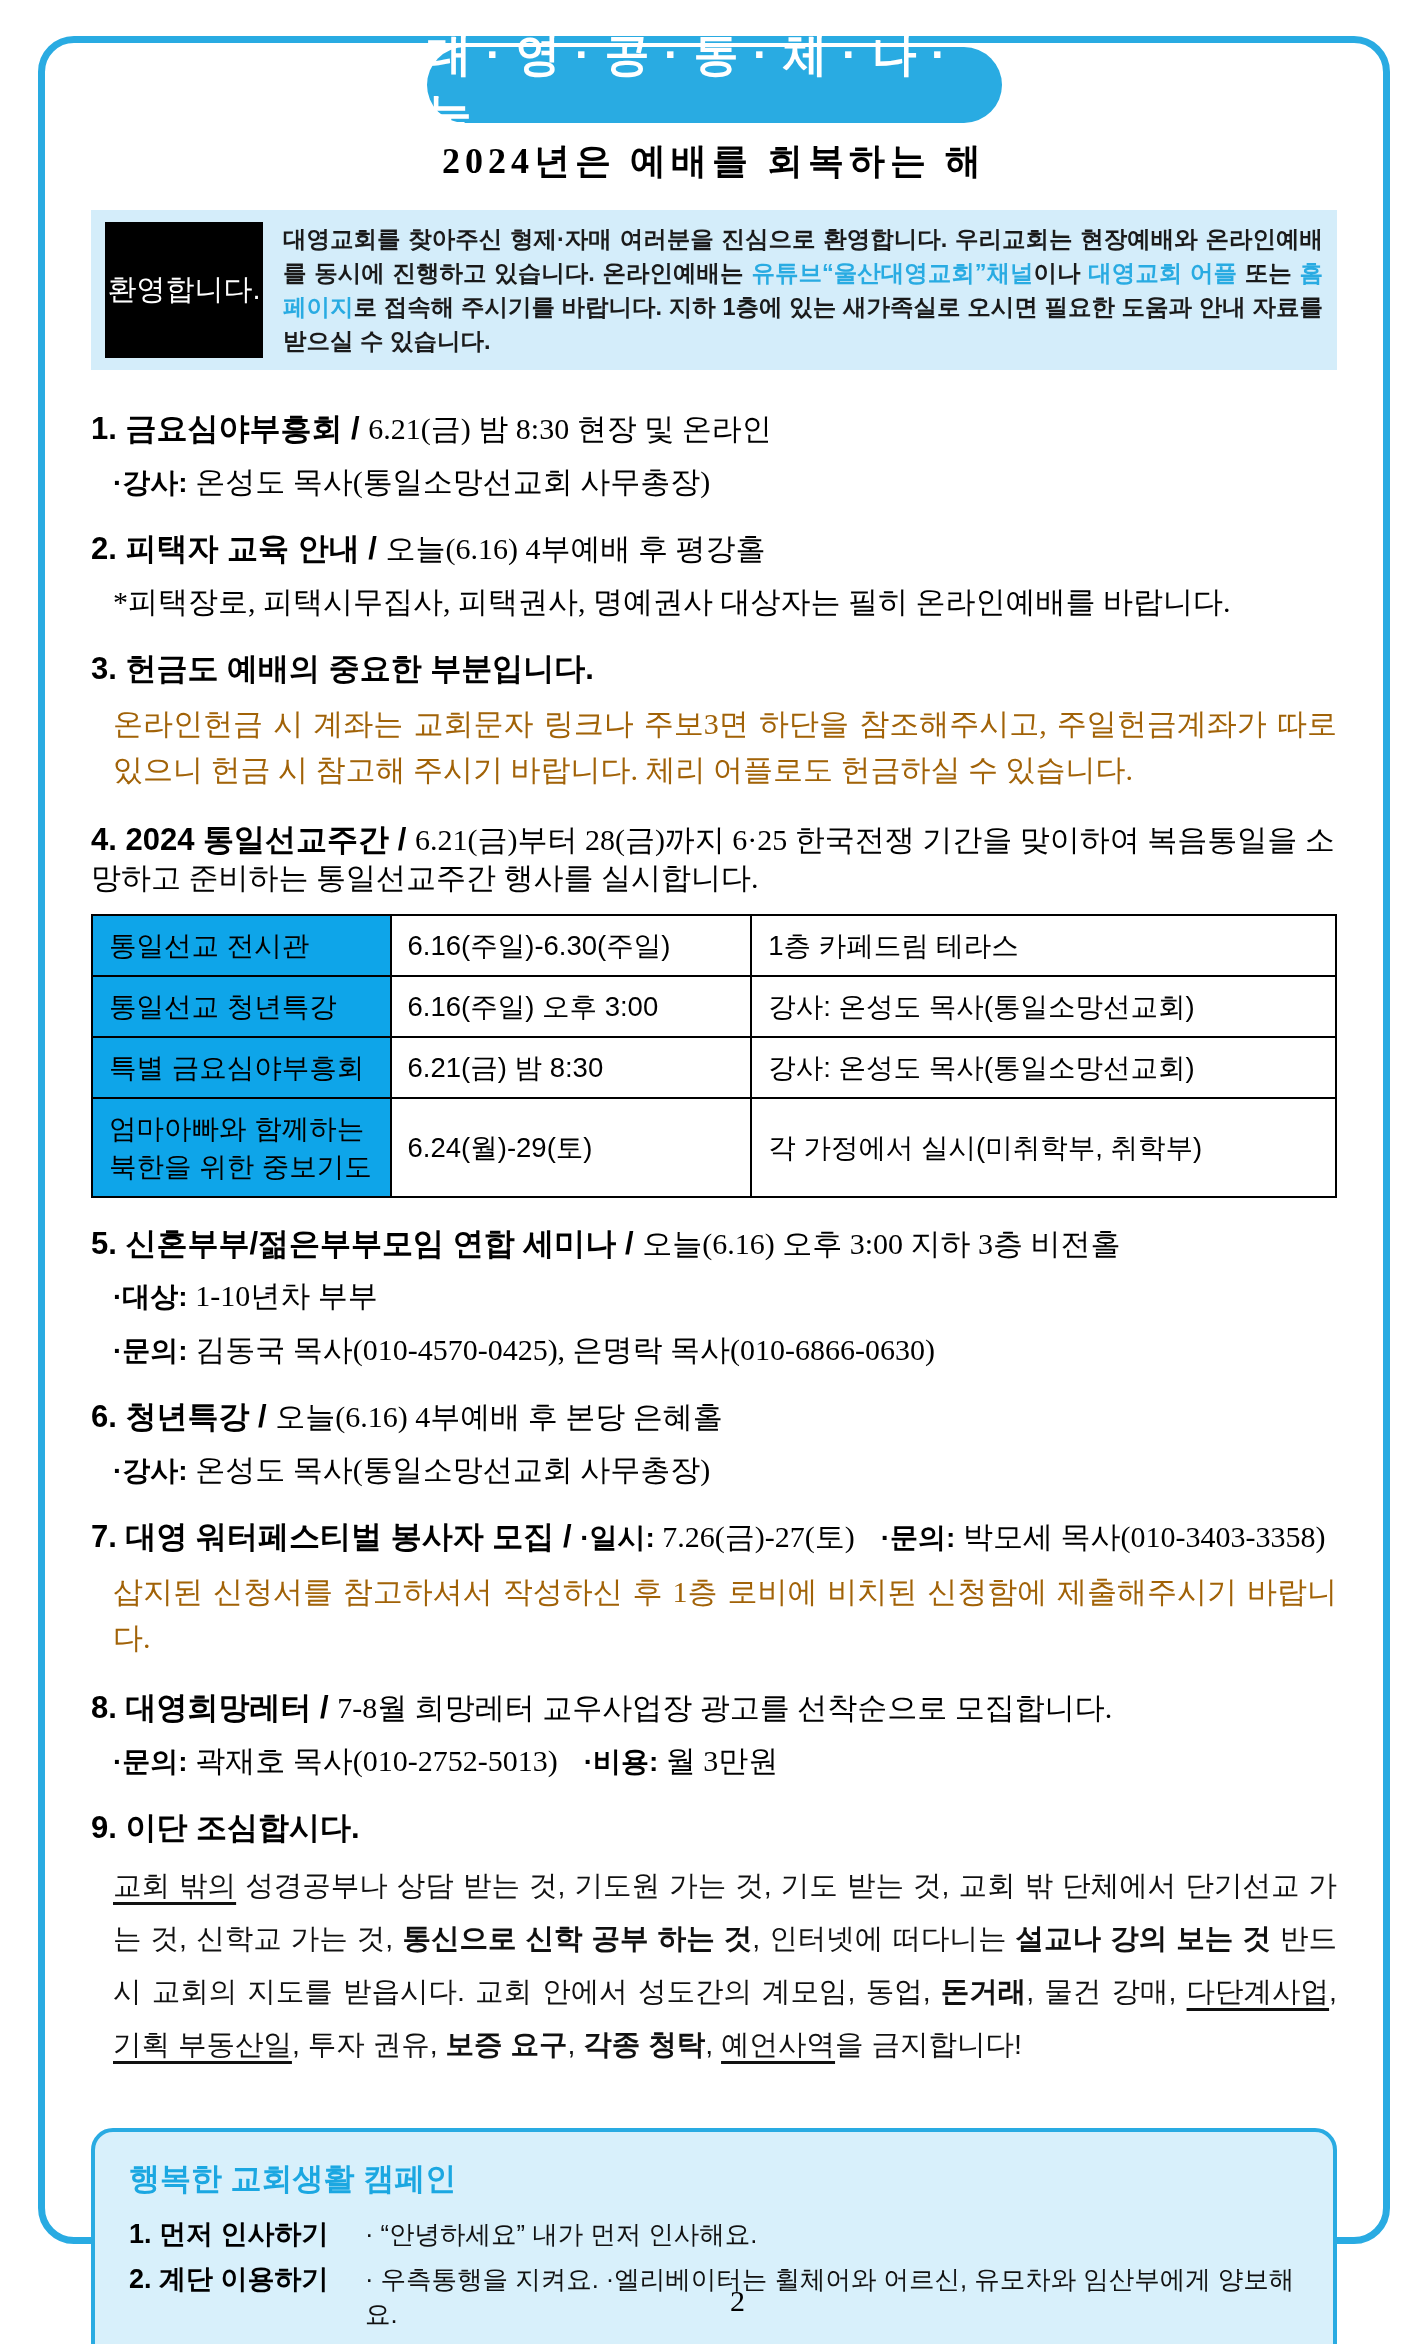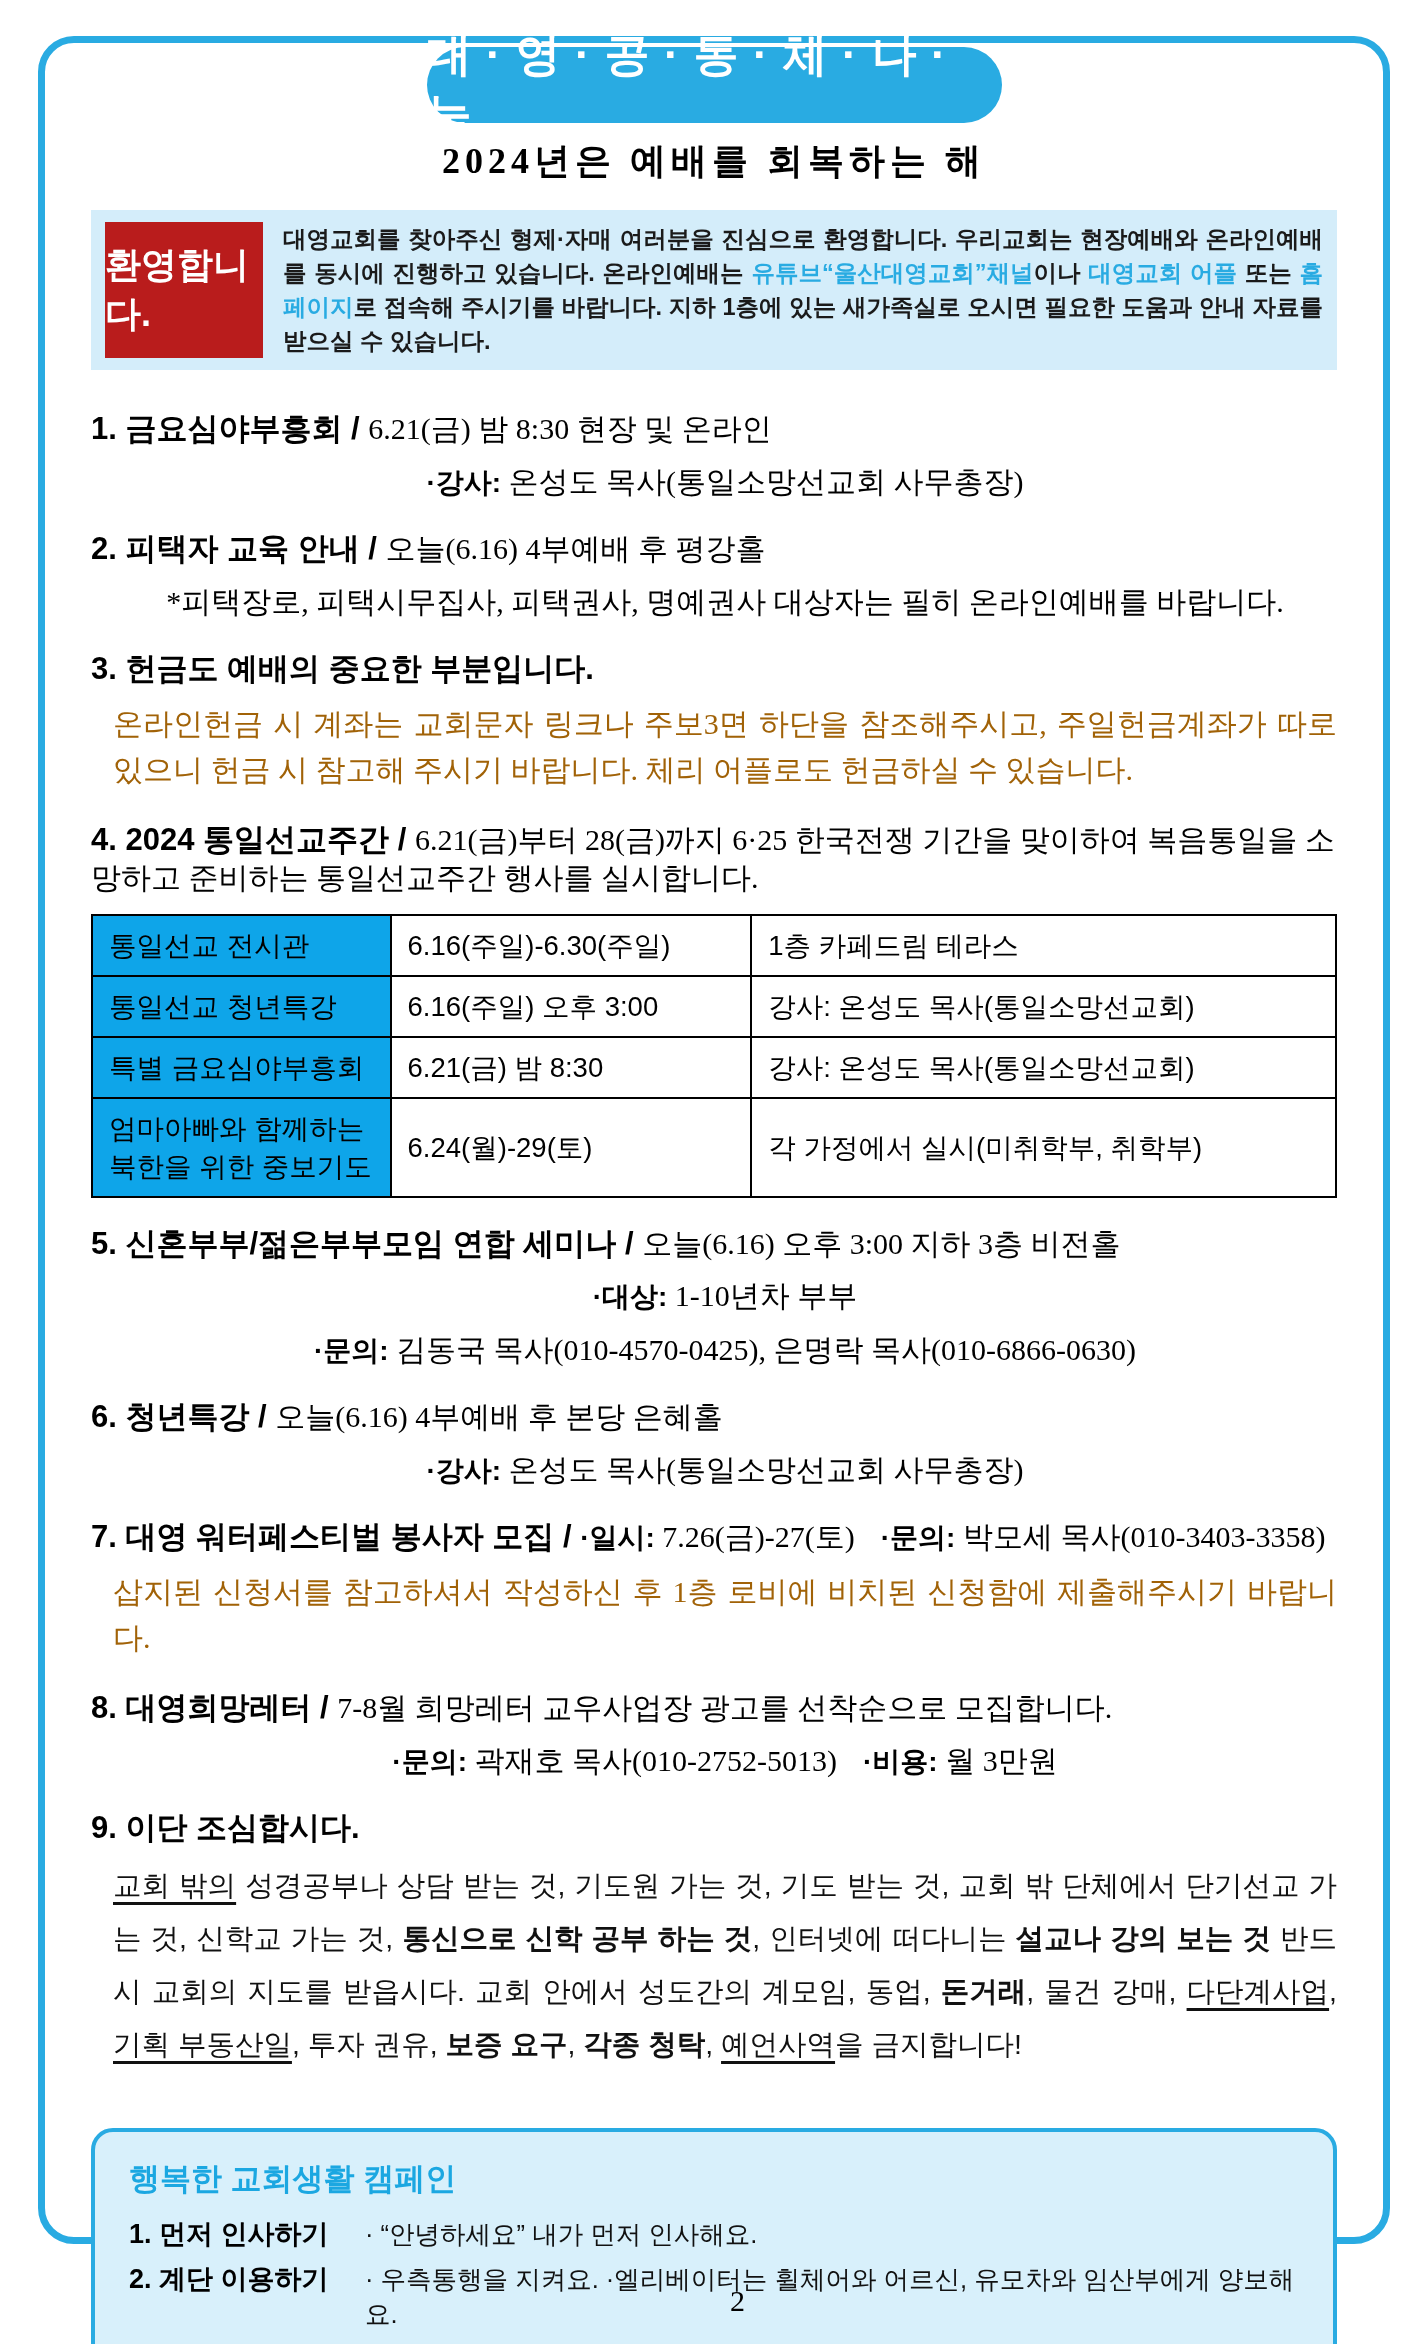--- a/index.html
+++ b/index.html
@@ -9,31 +9,31 @@
          border:7px solid #29ABE2;border-radius:36px;box-sizing:border-box;
          padding:2px 46px 0 46px;background:#fff;}
   
   .pill{margin:2px auto 0 auto;width:575px;height:76px;background:#29ABE2;border-radius:42px;
         display:flex;align-items:center;justify-content:center;color:#fff;
         font-size:45px;font-weight:bold;letter-spacing:1px;}
   .subtitle{text-align:center;font-family:"Liberation Serif",serif;font-weight:bold;
             font-size:36px;letter-spacing:5px;margin-top:14px;color:#000;}
   
   .welcome{display:flex;background:#D4EDFA;margin-top:24px;padding:12px 14px;gap:20px;align-items:stretch;}
-  .welcome-label{flex:none;width:158px;background:#b91c1c;color:#fff;display:flex;
-                 align-items:center;justify-content:center;font-weight:bold;font-size:36px;}
+  .welcome-label{flex:none;width:158px;background:#000000;color:#fff;display:flex;
+                 align-items:center;justify-content:center;font-weight:normal;font-size:29px;}
   .welcome-text{font-size:23.5px;font-weight:bold;line-height:1.45;color:#1a1a1a;text-align:justify;}
   .lnk{color:#29ABE2;}
   
   .notices{margin-top:40px;}
   .item{margin-bottom:27px;}
   .head{margin:0;font-size:31px;font-weight:bold;color:#000;line-height:1.25;}
   .head .hr{font-family:"Liberation Serif",serif;font-weight:normal;font-size:30px;}
   .nowrap{white-space:nowrap;}
-  .sub{margin:12px 0 0 22px;font-family:"Liberation Serif",serif;font-size:30px;color:#000;line-height:1.4;text-align:center;}
+  .sub{margin:12px 0 0 22px;font-family:"Liberation Serif",serif;font-size:30px;color:#000;line-height:1.4;}
   .gb{font-family:"Liberation Sans",sans-serif;font-weight:bold;font-size:28px;}
   .body-serif{margin:12px 0 0 22px;font-family:"Liberation Serif",serif;font-size:30px;
               line-height:1.55;text-align:justify;color:#a16207;}
   .body-sans{margin:12px 0 0 22px;font-size:28.5px;line-height:1.85;text-align:justify;color:#111;}
   .b{font-weight:bold;}
   .u{text-decoration:underline;text-underline-offset:7px;text-decoration-thickness:2.5px;}
   .gap{display:inline-block;width:26px;}
   
   .mtable{width:100%;border-collapse:collapse;margin:16px 0 6px 0;font-size:27.5px;}
   .mtable td{border:2.5px solid #000;padding:11px 16px;color:#000;line-height:1.35;}

